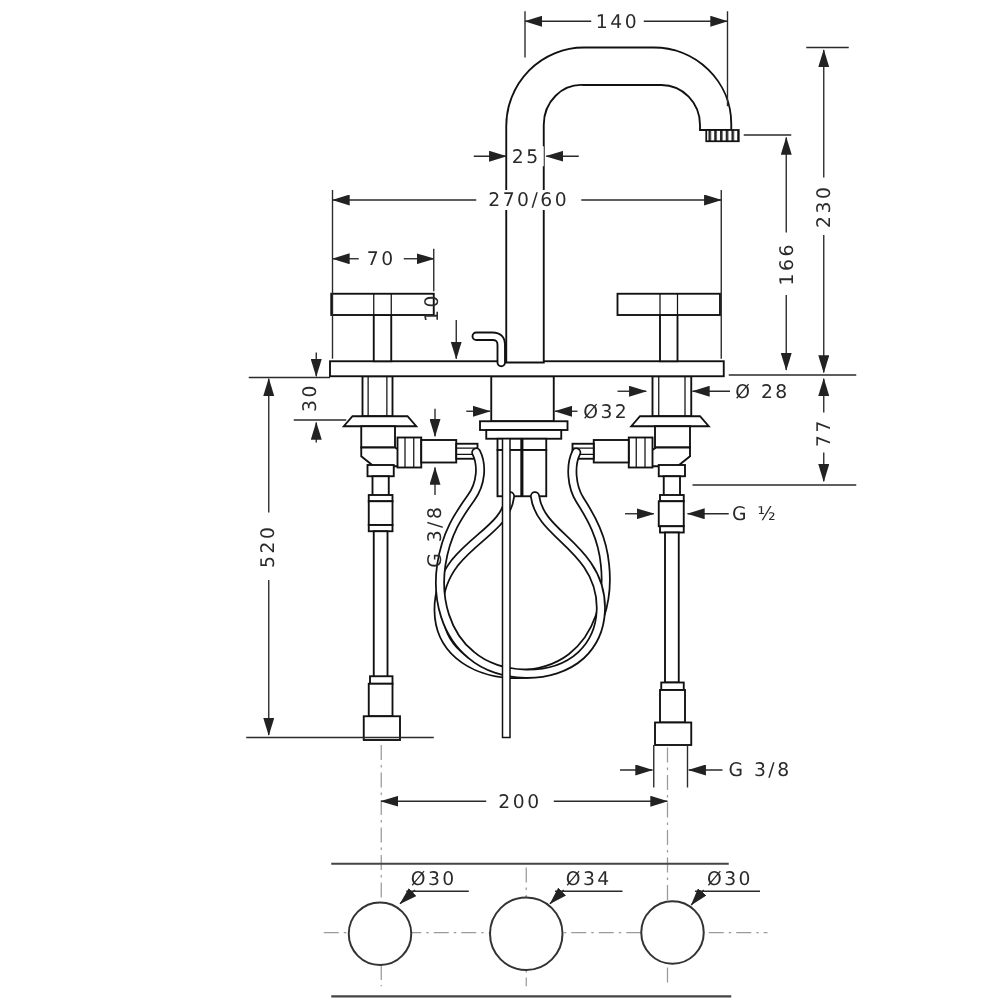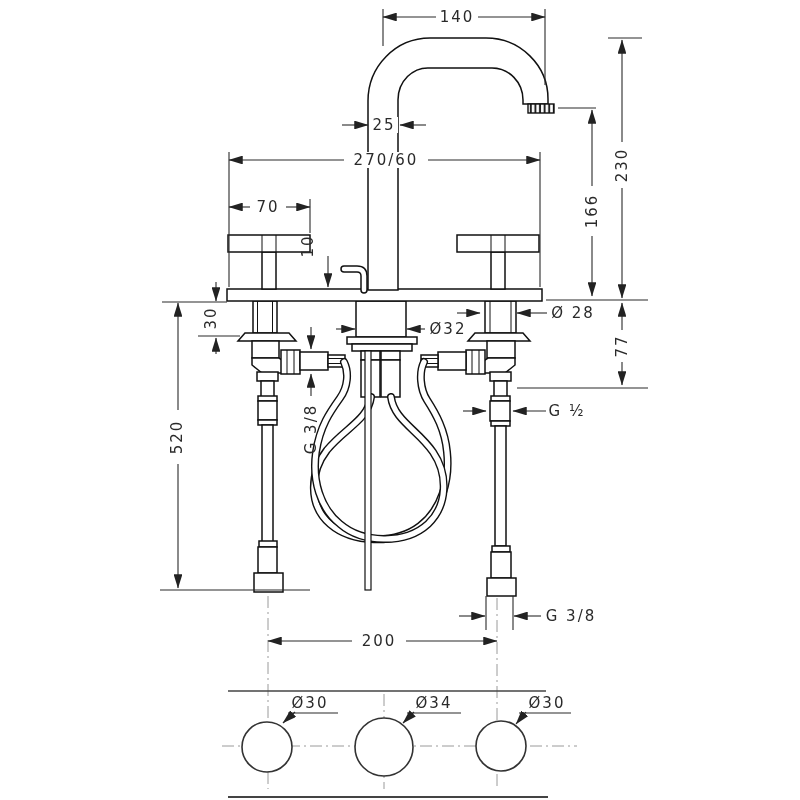--- a/index.html
+++ b/index.html
@@ -1,16 +1,16 @@
 <!DOCTYPE html>
 <html><head>
 <meta charset="utf-8">
 <style>
   html,body{margin:0;padding:0;background:#fff;}
-  .canvas{width:680px;height:800px;position:relative;background:#fff;overflow:hidden;}
+  .canvas{width:680px;height:800px;position:relative;background:#fff;overflow:hidden;padding-left:37px;}
   svg{display:block;}
   .dl{stroke:#111;stroke-width:1.5;fill:#fff;}
   .thin{stroke:#111;stroke-width:1;fill:none;}
   .dim{stroke:#2a2a2a;stroke-width:1.1;fill:none;}
   .cl{stroke:#9a9a9a;stroke-width:1;fill:none;stroke-dasharray:12 4 2 4;}
   text{font-family:"DejaVu Sans","Liberation Sans",sans-serif;font-size:15px;fill:#2a2a2a;letter-spacing:2px;}
   .hoseb{stroke:#111;stroke-width:8;fill:none;stroke-linecap:round;}
   .hosew{stroke:#fff;stroke-width:5.2;fill:none;stroke-linecap:round;}
 </style>
 </head>

